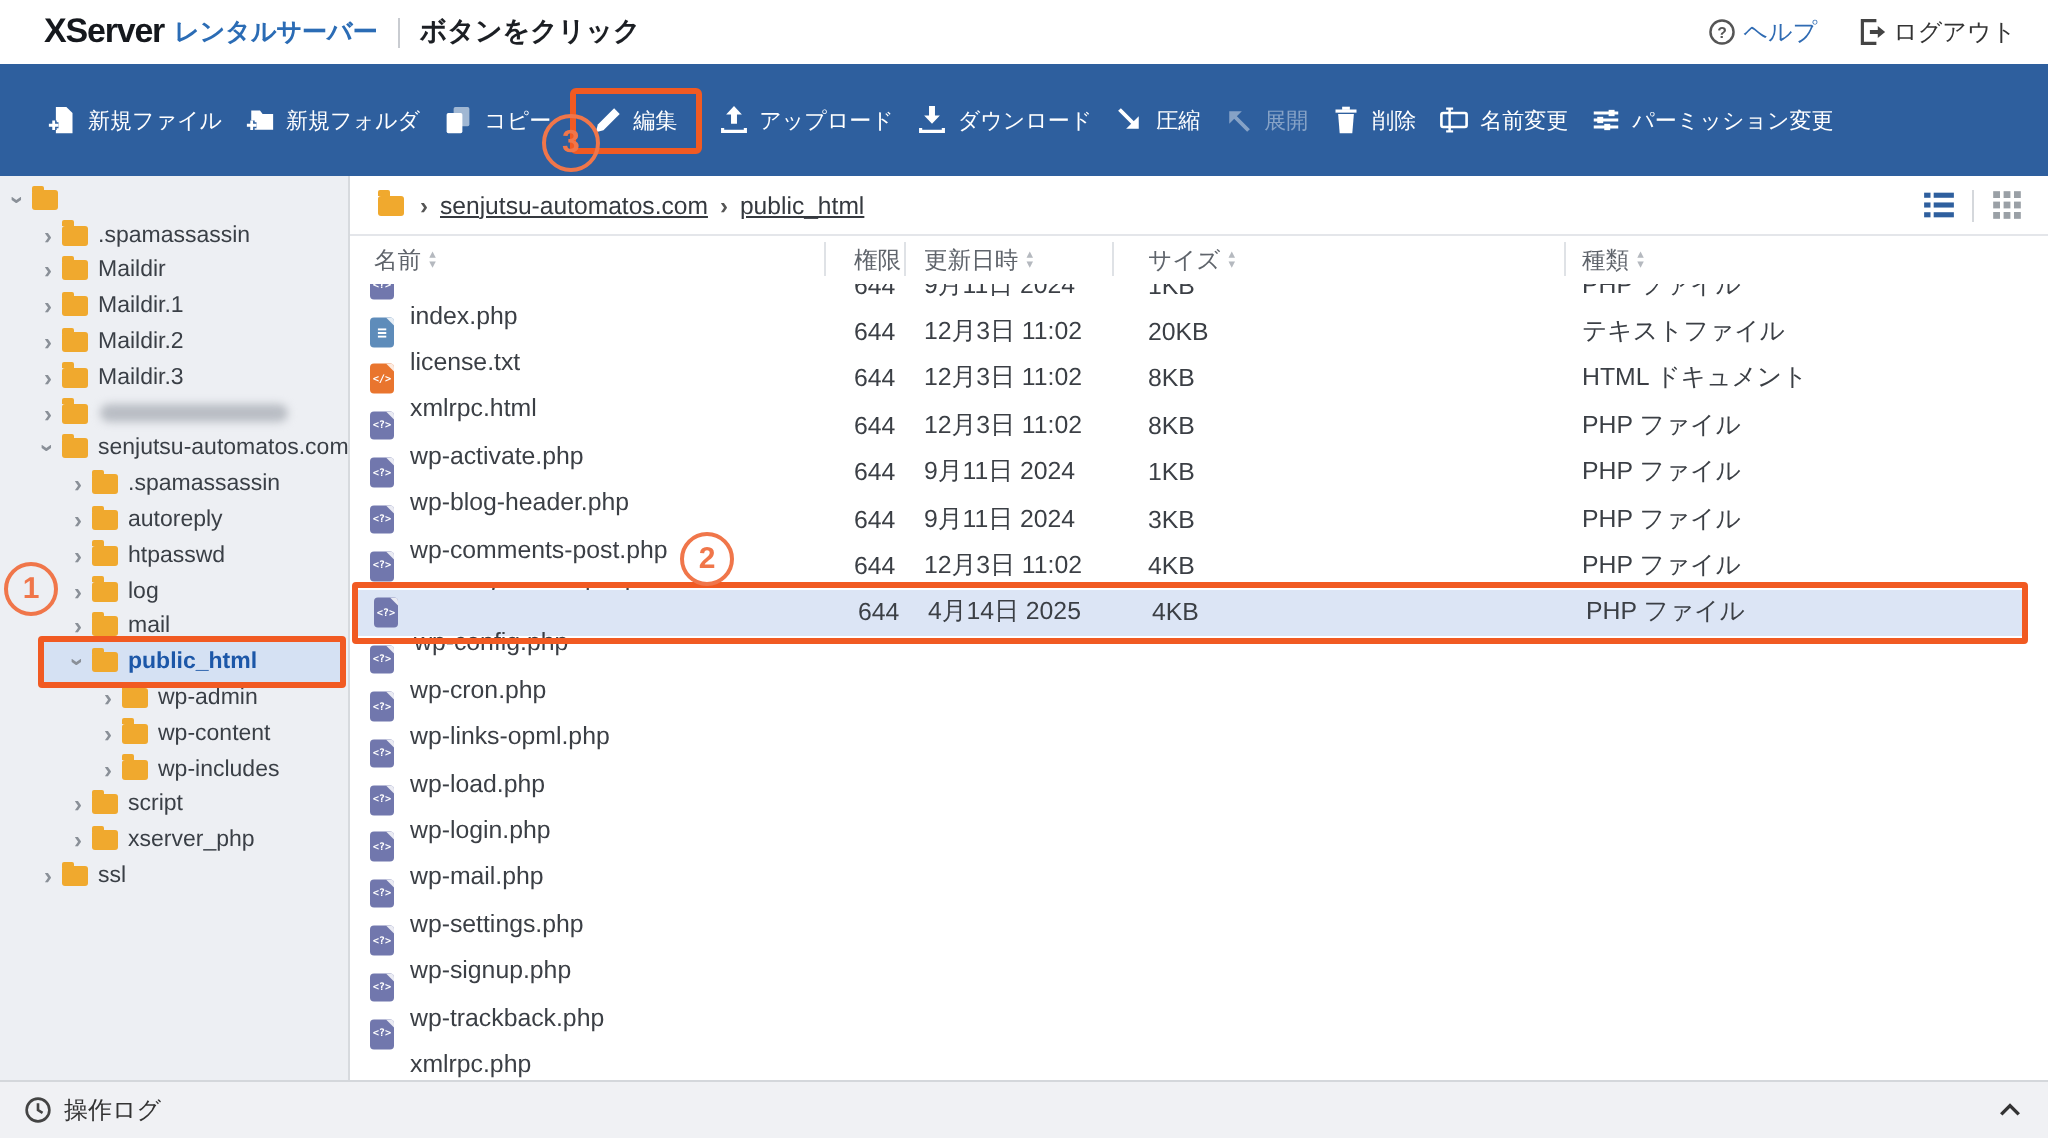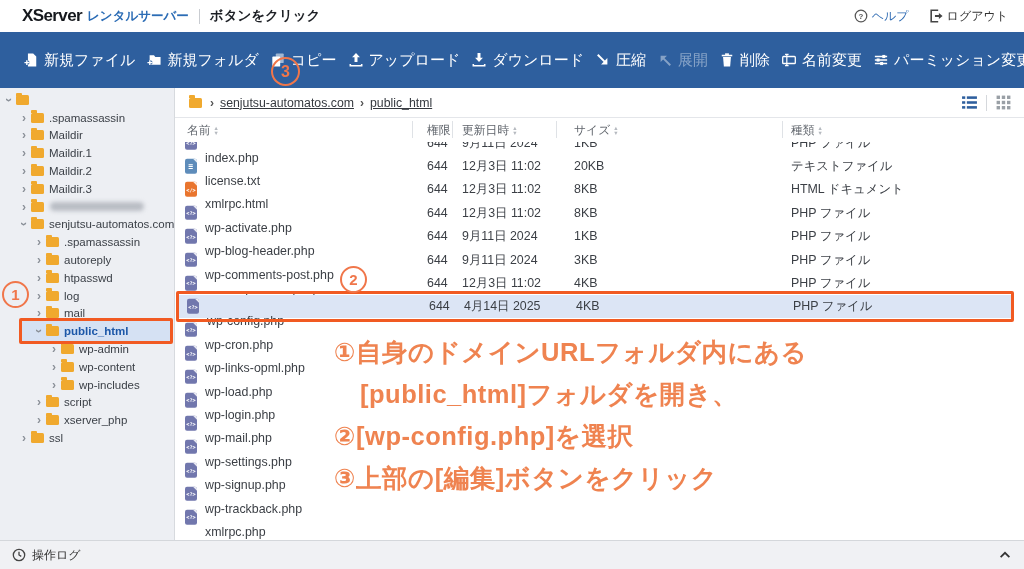--- a/index.html
+++ b/index.html
@@ -18,21 +18,21 @@
   .b2{color:var(--brand);font-weight:bold;font-size:12.5px;margin-left:5px;}
   .bdiv{width:1px;height:15px;background:#c9ccd1;margin:0 10px;}
   .b3{font-weight:bold;font-size:13.5px;color:#1c1f24;}
   .hdr-right{display:flex;gap:20px;align-items:center;font-size:12px;}
   .hlp{color:#2f6bb3;display:flex;align-items:center;gap:4px;cursor:pointer;}
   .lgo{color:#333;display:flex;align-items:center;gap:4px;cursor:pointer;}
   .hico svg{width:14px;height:14px;display:block;}
 
   
   .toolbar{height:56px;background:var(--tb);display:flex;align-items:center;padding:0 8px 0 24px;gap:12px;}
-  .tb-btn{display:flex;align-items:center;gap:6px;color:#fff;font-size:15px;background:none;border:none;cursor:pointer;white-space:nowrap;font-family:inherit;}
+  .tb-btn{display:flex;align-items:center;gap:6px;color:#fff;font-size:11px;background:none;border:none;cursor:pointer;white-space:nowrap;font-family:inherit;}
   .tb-btn.disabled{opacity:.42;cursor:default;}
   .tb-btn.highlight{border:3px solid var(--accent);border-radius:3px;padding:6px 9px;margin:0 -3px;}
   .tb-ico{display:flex;}
   .tb-ico svg{width:14px;height:14px;display:block;}
 
   
   .bodyrow{display:flex;height:452px;}
   .side{width:175px;background:#edeff3;border-right:1px solid #d7dade;position:relative;padding-top:3px;overflow:hidden;flex:none;}
   .tree-row{height:17.8px;display:flex;align-items:center;font-size:11.5px;color:#3a3f46;position:relative;cursor:pointer;white-space:nowrap;}
   .tree-row>*{position:relative;z-index:1;}
@@ -147,20 +147,28 @@
         <span>新規フォルダ</span>
       </button>
       <button class="tb-btn">
         <span class="tb-ico">
           <svg viewBox="0 0 16 16">
             <rect x="5.5" y=".5" width="9" height="11" rx="1" fill="#fff" opacity=".55"></rect>
             <rect x="1.5" y="4" width="9" height="11.5" rx="1" fill="#fff"></rect>
           </svg>
         </span>
         <span>コピー</span>
+      </button>
+      <button class="tb-btn highlight">
+        <span class="tb-ico">
+          <svg viewBox="0 0 16 16">
+            <path d="M1 15l1.2-4.4 9.3-9.3 3.2 3.2-9.3 9.3z" fill="#fff"></path>
+          </svg>
+        </span>
+        <span>編集</span>
       </button>
       <button class="tb-btn">
         <span class="tb-ico">
           <svg viewBox="0 0 16 16">
             <path d="M8 0l4.5 4.8H9.7v5.4H6.3V4.8H3.5z" fill="#fff"></path>
             <path d="M1.5 12.5v2h13v-2" stroke="#fff" stroke-width="1.8" fill="none"></path>
           </svg>
         </span>
         <span>アップロード</span>
       </button>
@@ -522,26 +530,20 @@
             <span class="th" style="left: 616px;">種類<span class="carets">
                 <span>▴</span>
                 <span>▾</span>
               </span></span>
             <div class="vsep" style="left: 237px;"></div>
             <div class="vsep" style="left: 277px;"></div>
             <div class="vsep" style="left: 381px;"></div>
             <div class="vsep" style="left: 607px;"></div>
           </div>
         <div class="badge b2pos">2</div>
-        <div class="ann" id="ann">
-            <div>①自身のドメインURLフォルダ内にある</div>
-            <div>　[public_html]フォルダを開き、</div>
-            <div>②[wp-config.php]を選択</div>
-            <div>③上部の[編集]ボタンをクリック</div>
-          </div>
       </div>
     </main>
   </div>
 
   <footer class="foot">
     <span class="fico">
         <svg viewBox="0 0 16 16">
           <circle cx="8" cy="8" r="6.5" fill="none" stroke="#444" stroke-width="1.5"></circle>
           <path d="M8 4.2V8l2.6 1.6" fill="none" stroke="#444" stroke-width="1.5"></path>
         </svg>

